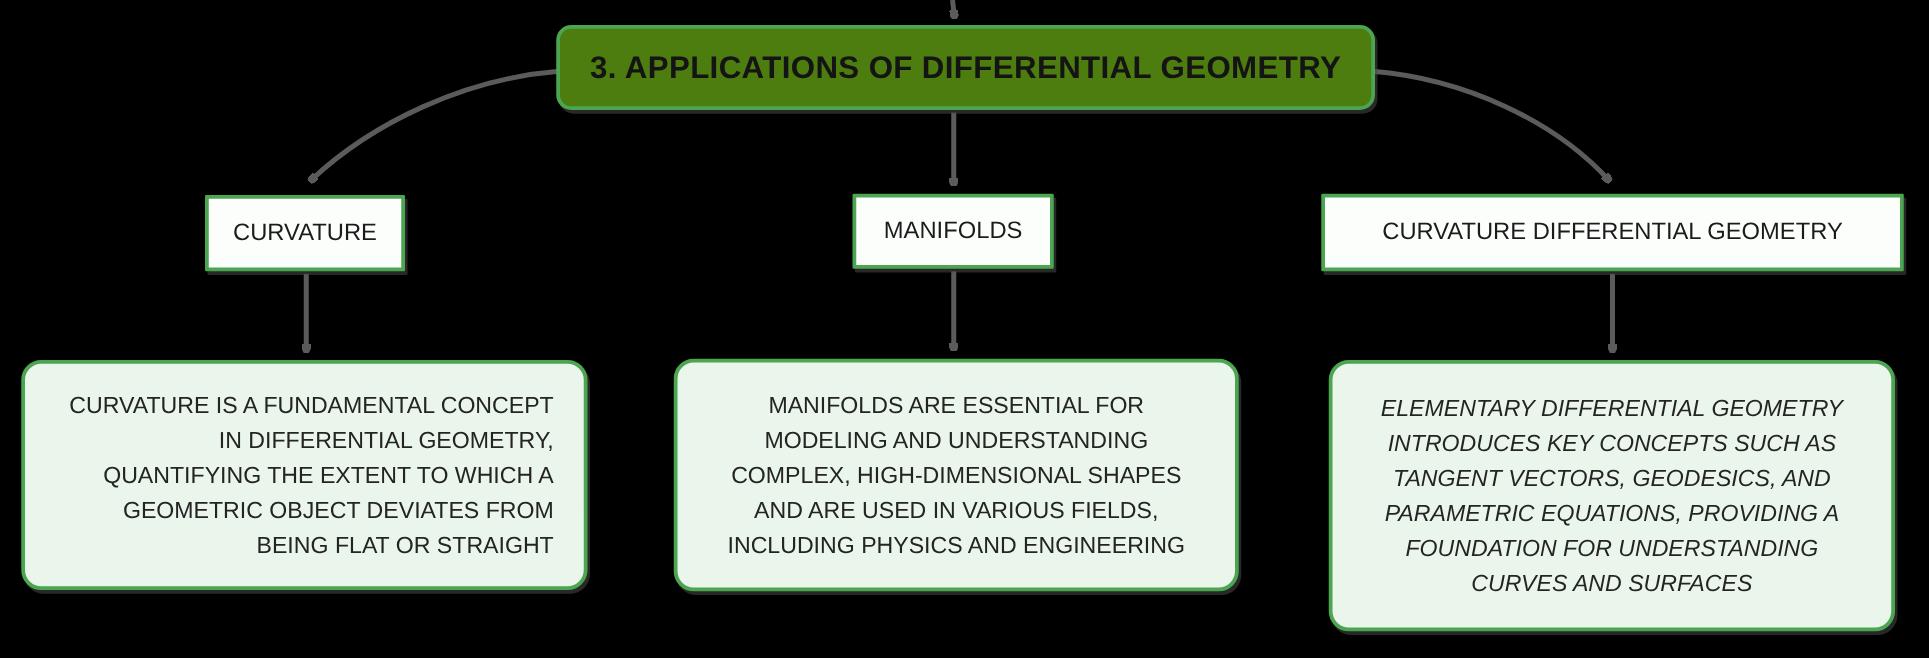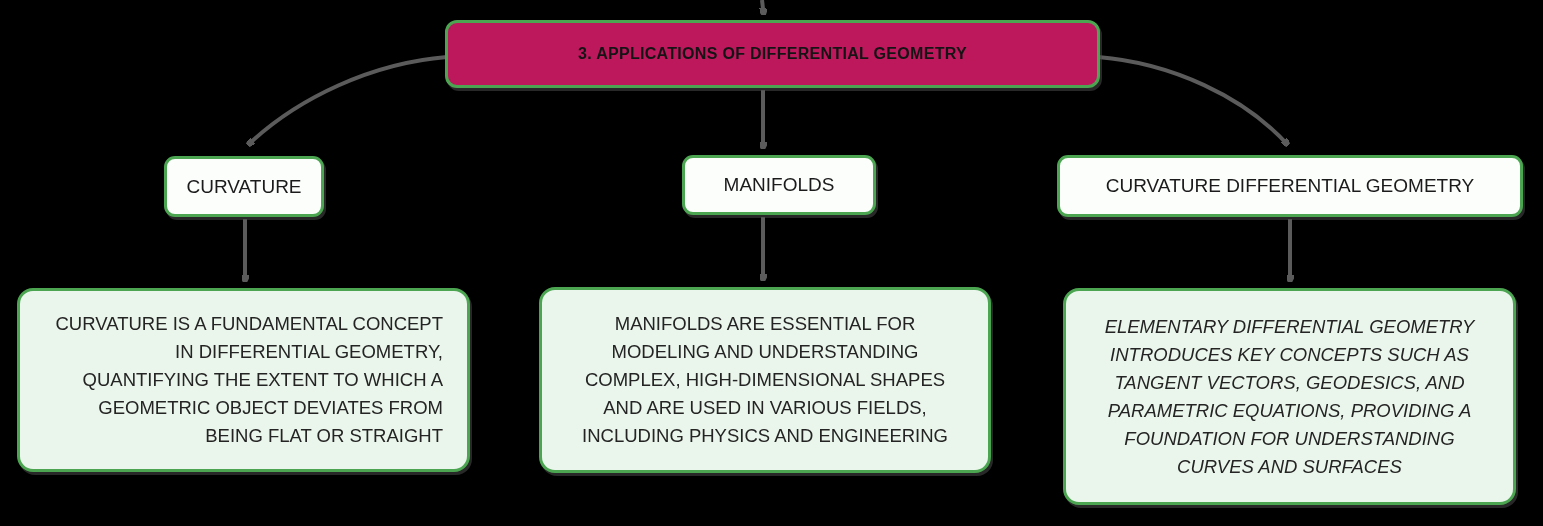--- a/index.html
+++ b/index.html
@@ -28,36 +28,36 @@
     display: flex;
     align-items: center;
     justify-content: center;
     text-align: center;
     border: 3px solid #4ba551;
     box-shadow: 2px 3px 0 rgba(72,72,72,0.55);
     color: #1d1d1d;
   }
   .node-root {
     left: 445px; top: 20px; width: 655px; height: 68px;
-    background: #be185d;
+    background: #4d7c0f;
     border-radius: 12px;
-    font-size: 16px;
+    font-size: 25px;
     font-weight: bold;
     letter-spacing: 0.3px;
     color: #141414;
   }
   .node-topic {
     background: #fcfefc;
-    border-radius: 11px;
+    border-radius: 1px;
     font-size: 19px;
     font-weight: 400;
     color: #1b1b1b;
   }
   .topic-curvature   { left: 164px; top: 156px; width: 160px; height: 61px; }
-  .topic-manifolds   { left: 682px; top: 155px; width: 194px; height: 60px; }
+  .topic-manifolds   { left: 682px; top: 155px; width: 161px; height: 60px; }
   .topic-elementary  { left: 1057px; top: 155px; width: 466px; height: 62px; }
   .node-desc {
     background: #eaf5eb;
     border-radius: 16px;
     font-size: 18.5px;
     font-weight: 400;
     line-height: 28px;
     color: #242424;
     padding: 14px 24px;
   }

